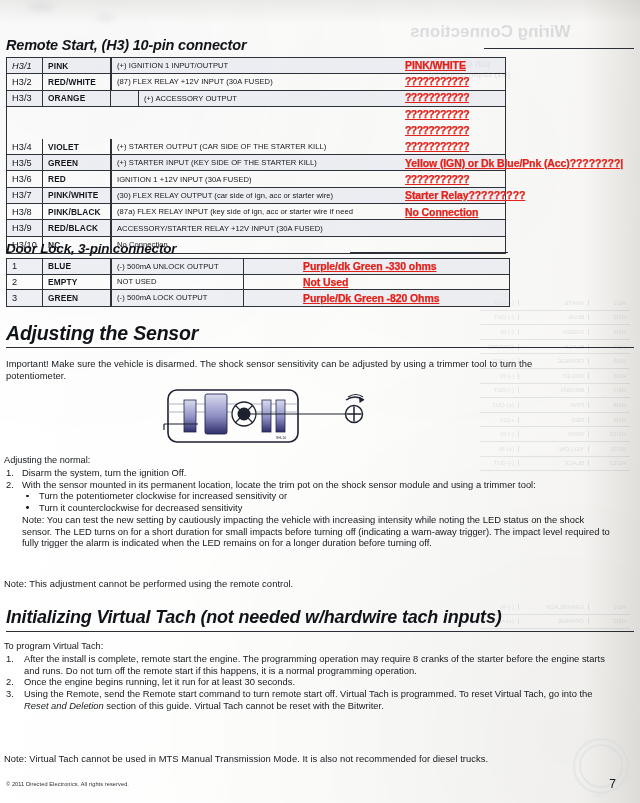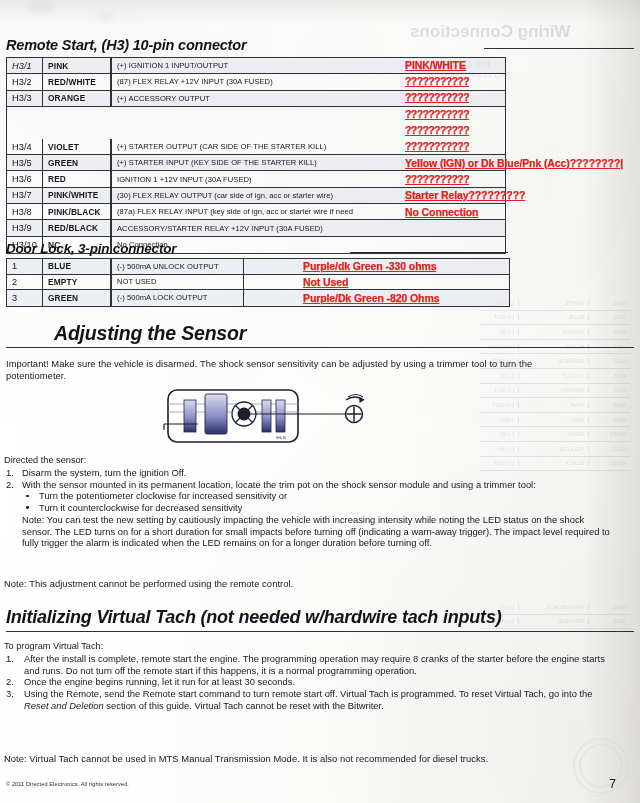--- a/index.html
+++ b/index.html
@@ -257,21 +257,21 @@
         <div class="wc desc" style="flex:1;border-left:1px solid #2e333a;">(+) IGNITION 1 INPUT/OUTPUT</div>
       </div>
       <div class="wrow" style="height:16.3px;">
         <div class="wc pin" style="width:36px;">H3/2</div>
         <div class="wc color" style="width:68px;">RED/WHITE</div>
         <div class="wc desc" style="flex:1;border-left:1px solid #2e333a;">(87) FLEX RELAY +12V INPUT (30A FUSED)</div>
       </div>
       <div class="wrow alt" style="height:16.3px;">
         <div class="wc pin" style="width:36px;">H3/3</div>
         <div class="wc color" style="width:68px;">ORANGE</div>
-        <div class="wc desc" style="flex:1;border-left:1px solid #2e333a;">(+) ACCESSORY OUTPUT</div>
+        <div class="wc desc" style="flex:1;border-left:1px solid #2e333a;margin-left:27px;">(+) ACCESSORY OUTPUT</div>
       </div>
       <div class="wrow" style="height:16.3px;margin-top:32px;">
         <div class="wc pin" style="width:36px;">H3/4</div>
         <div class="wc color" style="width:68px;">VIOLET</div>
         <div class="wc desc" style="flex:1;border-left:1px solid #2e333a;">(+) STARTER OUTPUT  (CAR SIDE OF THE STARTER KILL)</div>
       </div>
       <div class="wrow alt" style="height:16.3px;">
         <div class="wc pin" style="width:36px;">H3/5</div>
         <div class="wc color" style="width:68px;">GREEN</div>
         <div class="wc desc" style="flex:1;border-left:1px solid #2e333a;">(+) STARTER INPUT (KEY SIDE OF THE STARTER KILL)</div>
@@ -335,21 +335,21 @@
         <div class="wc color" style="width:68px;">GREEN</div>
         <div class="wc desc" style="width:132px;border-left:1px solid #2e333a;">(-) 500mA LOCK OUTPUT</div>
         <div class="wc blank" style="flex:1;"></div>
       </div>
     </div>
 
     <div class="ann" style="left:303px;top:260px;">Purple/dk Green -330 ohms</div>
     <div class="ann" style="left:303px;top:276px;">Not Used</div>
     <div class="ann" style="left:303px;top:291.5px;">Purple/Dk Green -820 Ohms</div>
 
-    <h2 class="sect" style="left:6px;top:322px;font-size:19.5px;margin-left:48px;">Adjusting the Sensor</h2>
+    <h2 class="sect" style="left:6px;top:322px;font-size:19.5px;">Adjusting the Sensor</h2>
     <div class="hrule" style="left:6px;top:347px;width:628px;"></div>
 
     <div class="para" style="left:6px;top:358px;width:575px;">Important! Make sure the vehicle is disarmed. The shock sensor sensitivity can be adjusted by using a trimmer tool to turn the potentiometer.</div>
 
     <svg class="figure" style="left:158px;top:382px;" width="240" height="68" viewBox="0 0 240 68">
       <defs>
         <linearGradient id="gb" x1="0" y1="0" x2="0" y2="1">
           <stop offset="0%" stop-color="#d9dbee"></stop>
           <stop offset="55%" stop-color="#8e8fc4"></stop>
           <stop offset="100%" stop-color="#2e2f6b"></stop>
@@ -377,21 +377,21 @@
       <circle cx="196" cy="32" r="8.5" fill="#fff" stroke="#1d2130" stroke-width="1.5"></circle>
       <line x1="196" y1="24.5" x2="196" y2="39.5" stroke="#1d2130" stroke-width="1.5"></line>
       <line x1="188.5" y1="32" x2="203.5" y2="32" stroke="#1d2130" stroke-width="1.5"></line>
 
       <path d="M188 18 q9 -6 18 0" fill="none" stroke="#1d2130" stroke-width="1.5"></path>
       <path d="M206 18 l-5 -3.2 l0.6 6.2 z" fill="#1d2130"></path>
       <path d="M190 15 q8 -5 15 0" fill="none" stroke="#1d2130" stroke-width="1.1"></path>
       <text x="118" y="57" font-family="'Liberation Sans',sans-serif" font-size="3.6" fill="#1d2130">SH-10</text>
     </svg>
 
-    <div class="lbl" style="left:4px;top:455px;">Directed the sensor:</div>
+    <div class="lbl" style="left:4px;top:455px;">Adjusting the normal:</div>
 
     <ol class="steps" style="left:4px;top:467px;width:612px;">
       <li>
         <span class="num">1.</span>
         <span>Disarm the system, turn the ignition Off.</span>
       </li>
       <li>
         <span class="num">2.</span>
         <span>With the sensor mounted in its permanent location, locate the trim pot on the shock sensor module and using a trimmer tool:</span>
         <ul class="bullets" style="margin-top:0;">

